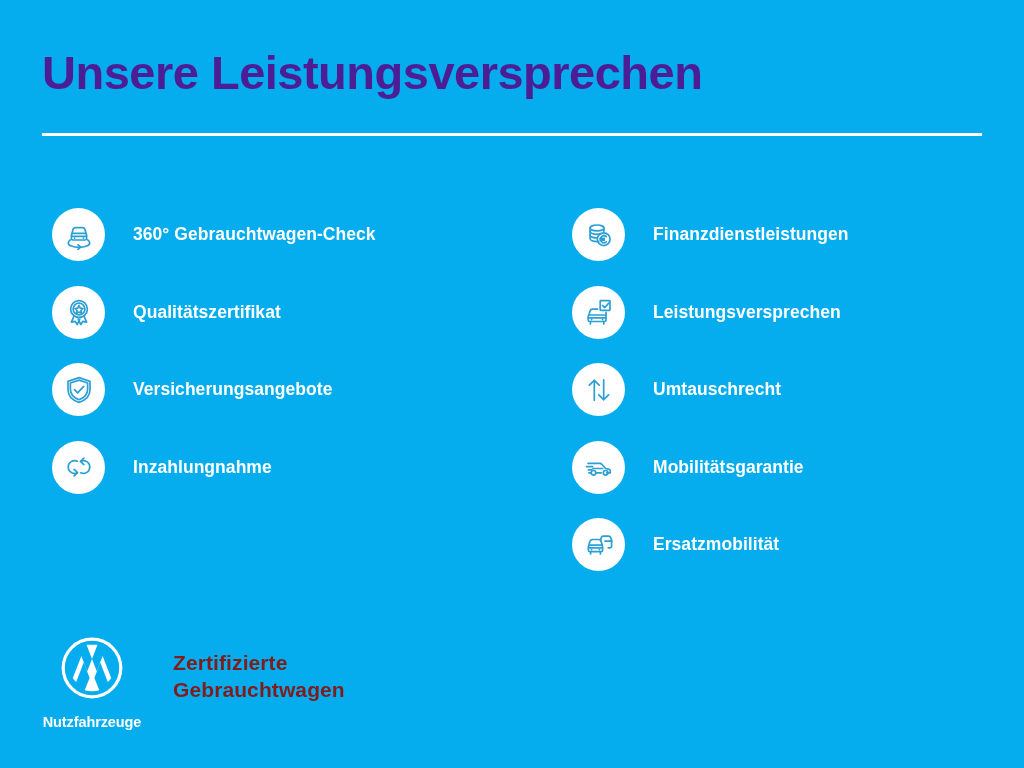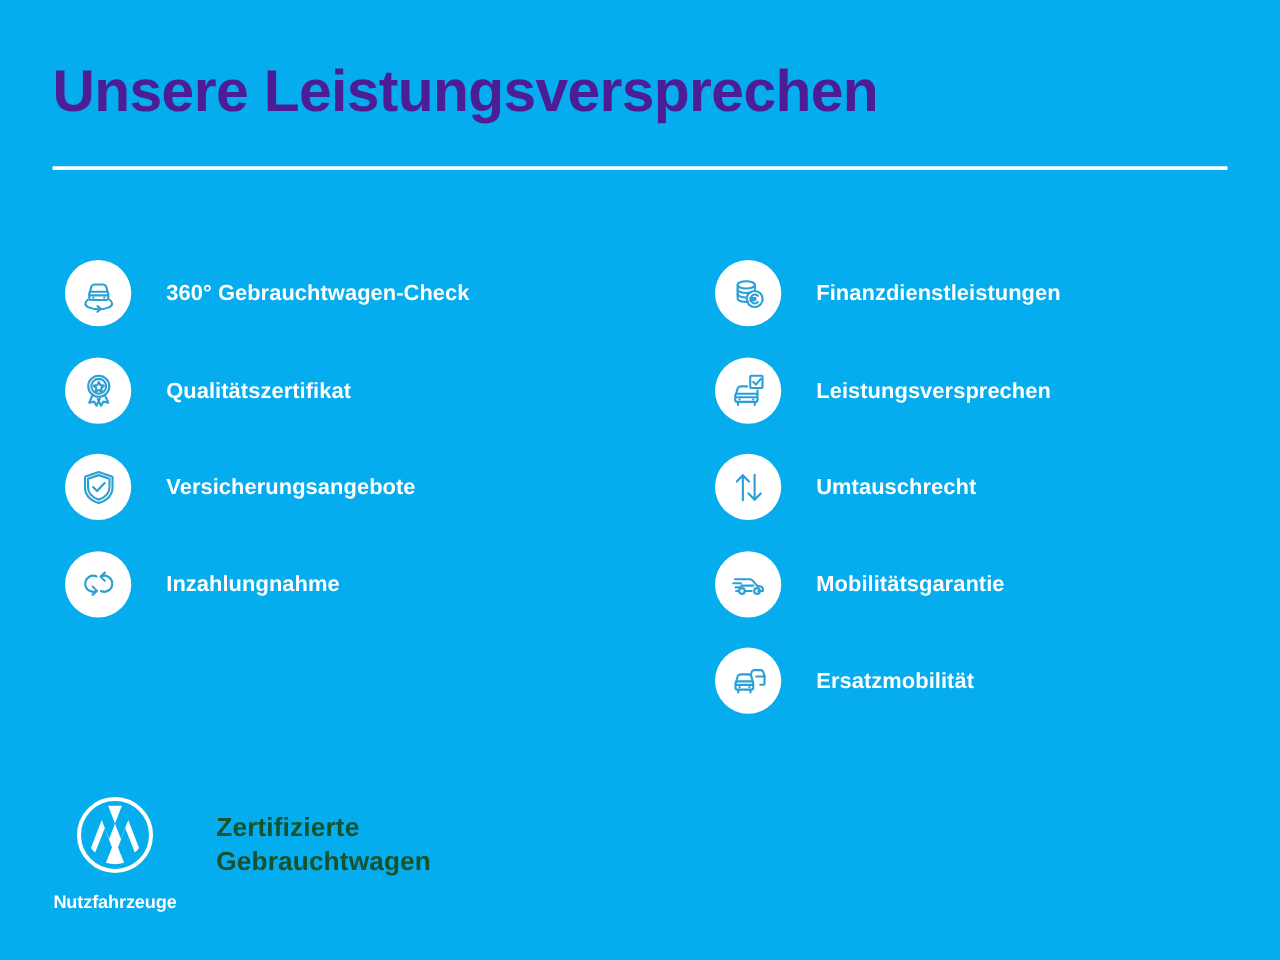--- a/index.html
+++ b/index.html
@@ -130,21 +130,21 @@
     color: #FFFFFF;
     letter-spacing: -0.1px;
     white-space: nowrap;
   }
   .brand-claim {
     margin-left: 31px;
     margin-top: 14px;
     font-size: 21px;
     font-weight: 700;
     line-height: 1.28;
-    color: #14532d;
+    color: #7f1d1d;
     letter-spacing: 0.1px;
   }
   .brand-claim span { display: block; white-space: nowrap; }
 </style>
 </head>
 <body>
 
 <div class="slide">
 
   <div class="title">Unsere Leistungsversprechen</div>

